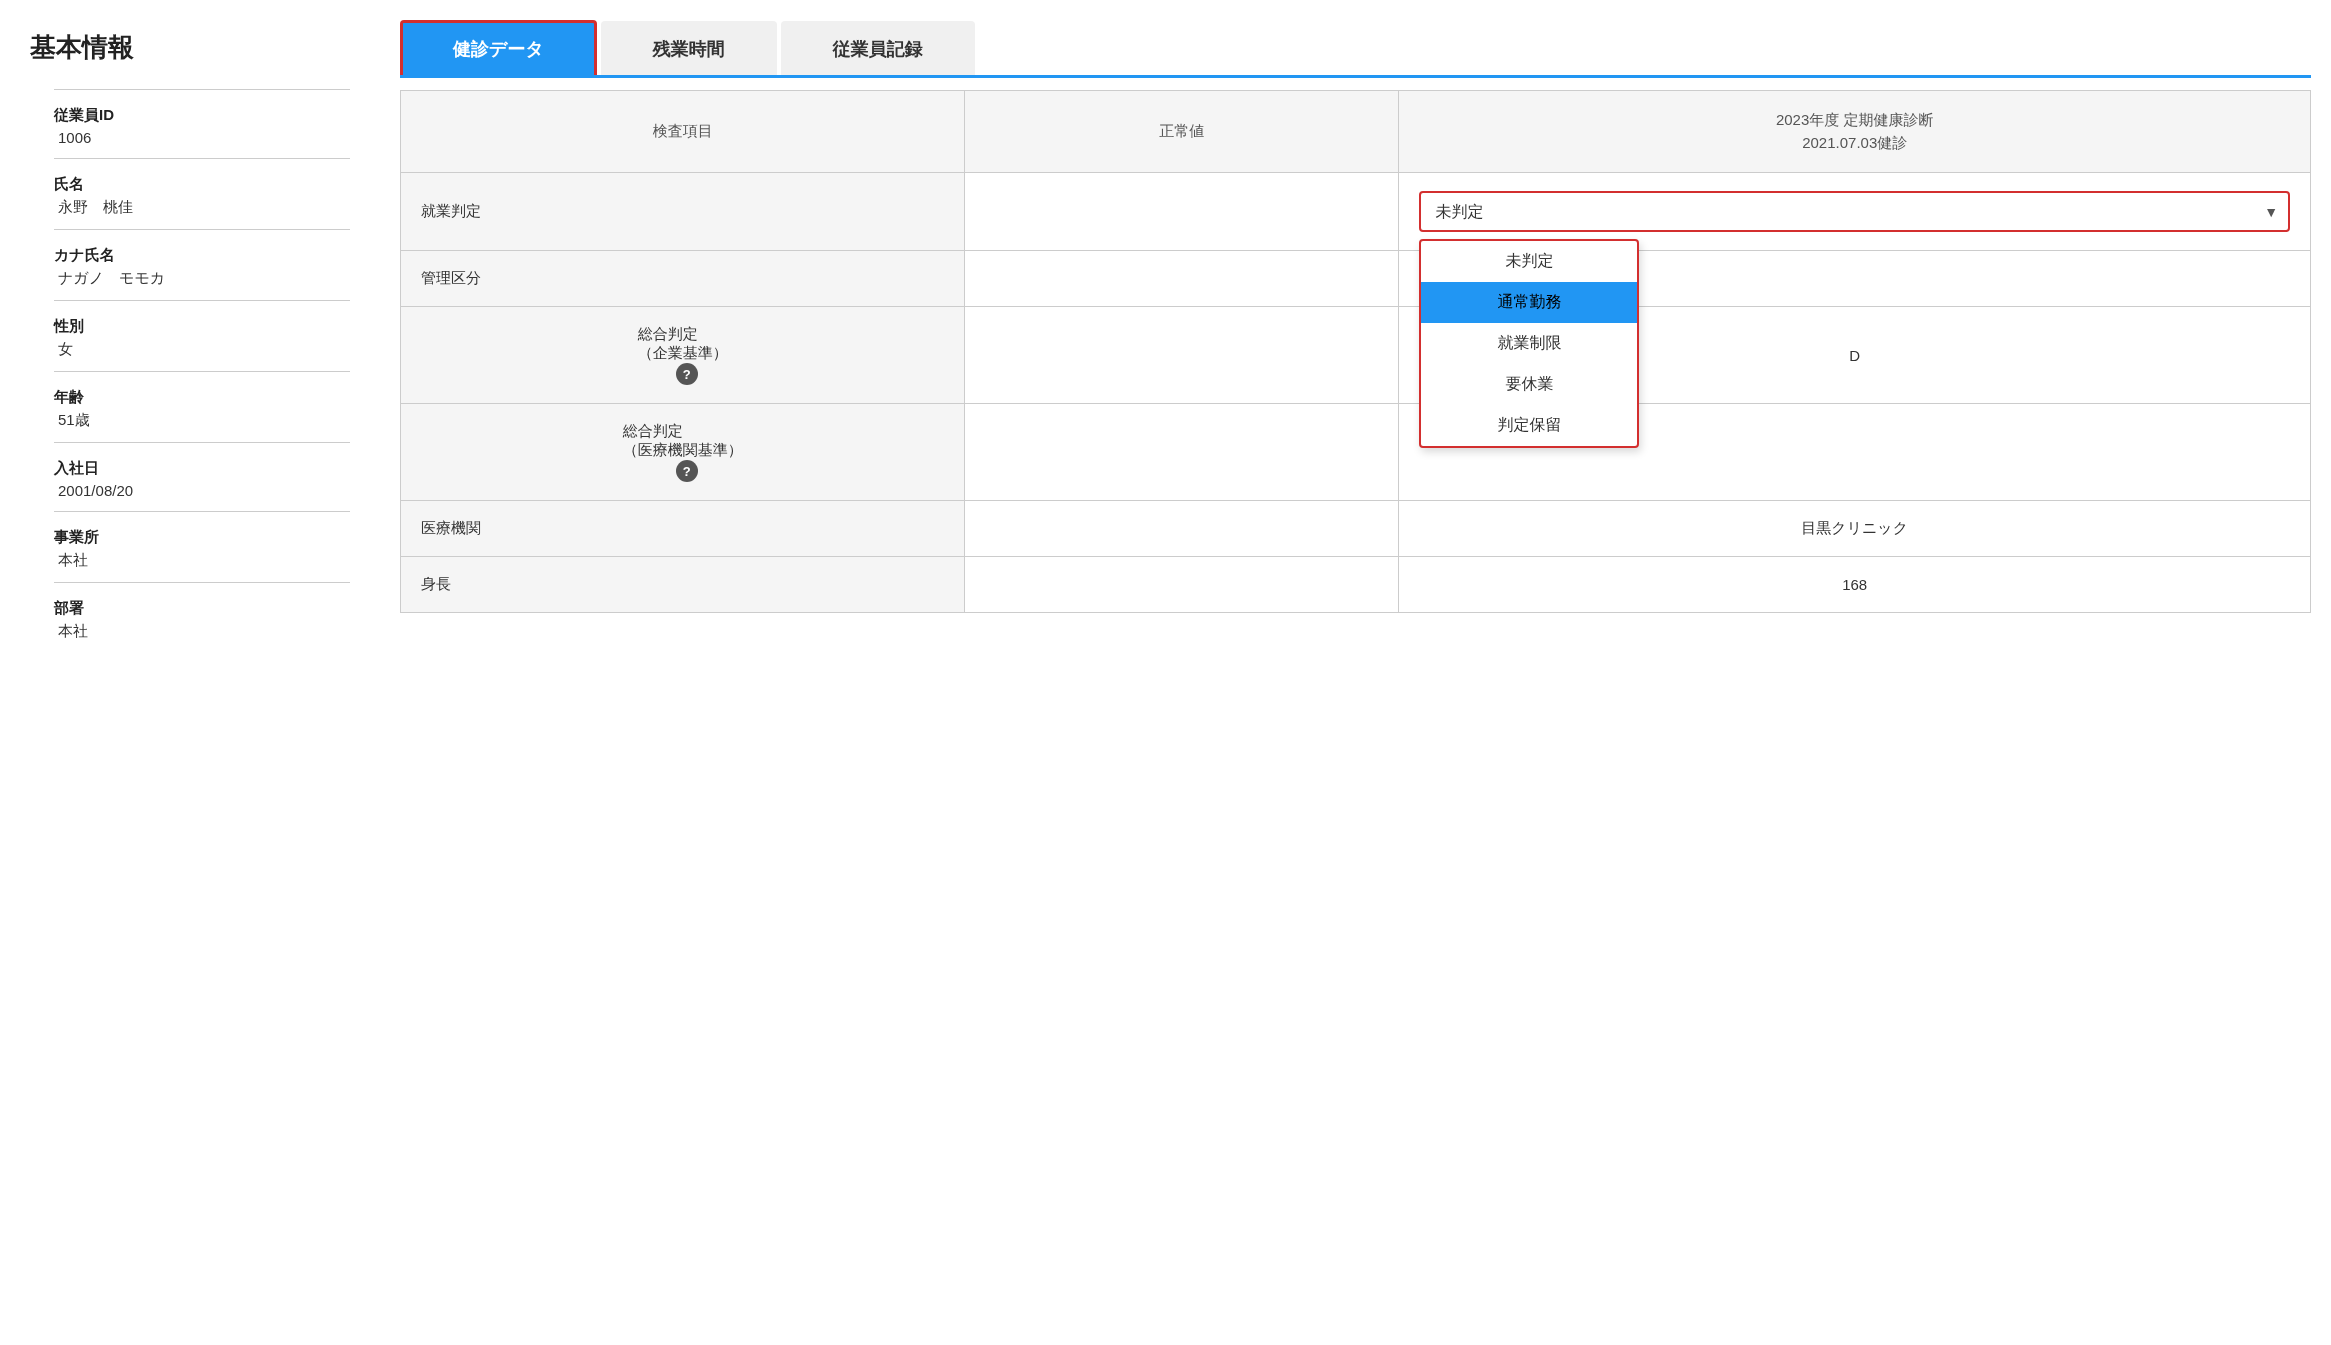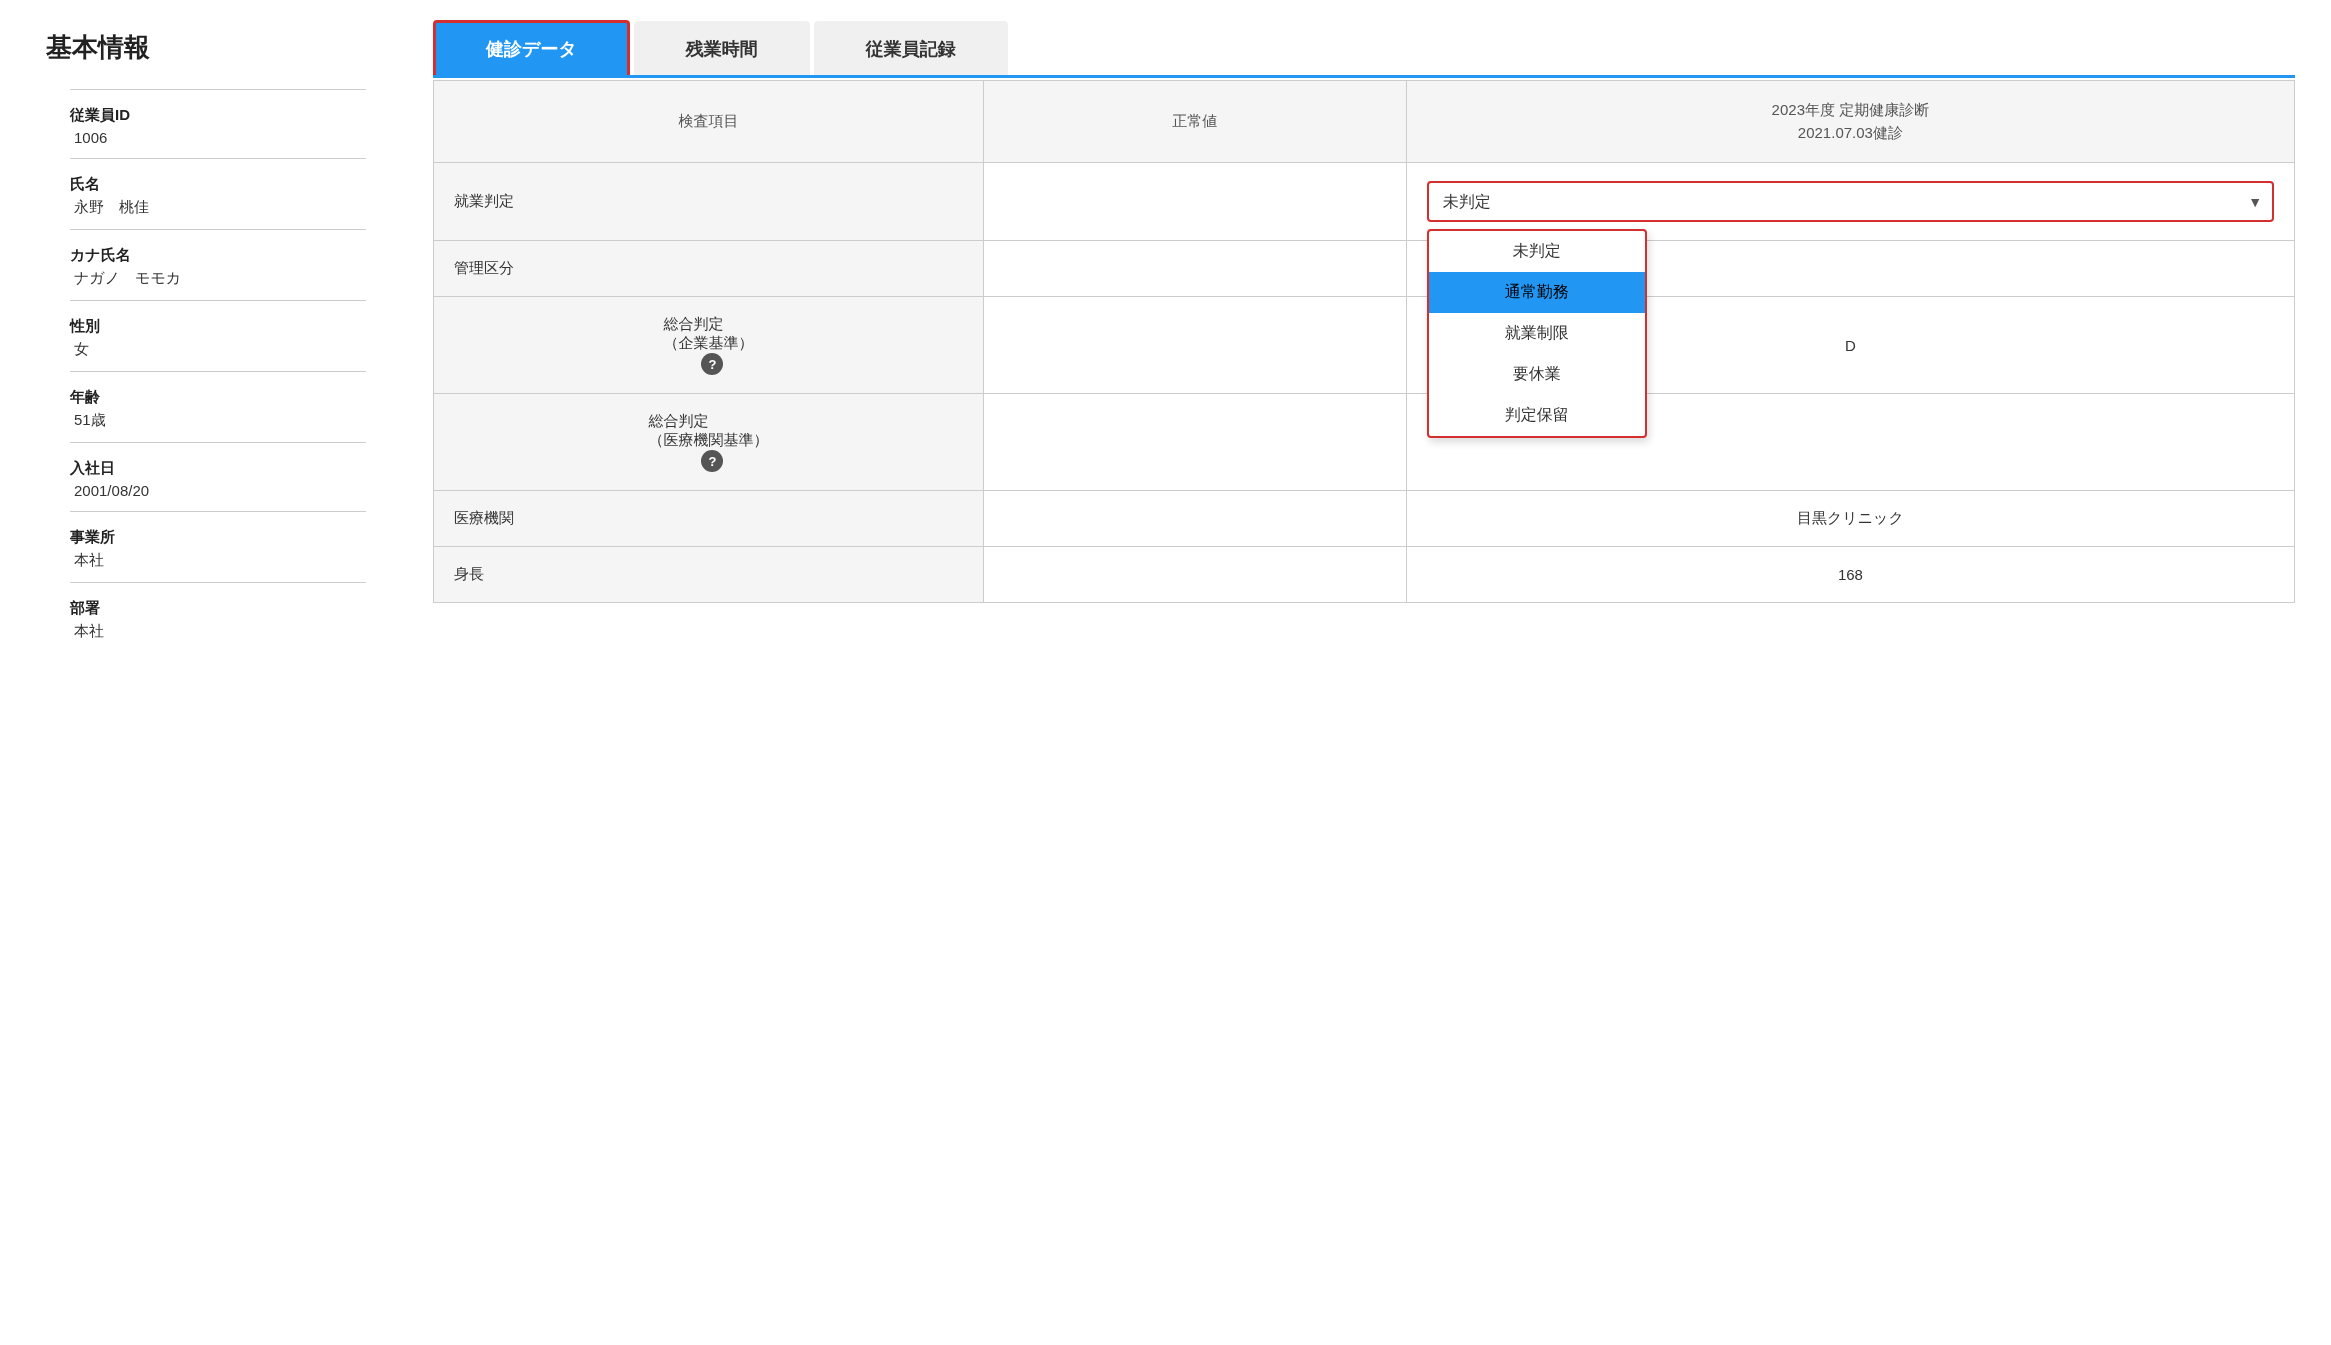--- a/index.html
+++ b/index.html
@@ -6,22 +6,21 @@
     body {
       font-family: "Meiryo", "Yu Gothic", "MS PGothic", sans-serif;
       background: #fff;
       color: #333;
       font-size: 15px;
     }
     .container {
       display: flex;
       width: 2331px;
       min-height: 1345px;
-      padding: 20px 16px;
-      gap: 17px;
+      padding: 20px 0;
     }
 
     
     .sidebar {
       width: 380px;
       min-width: 380px;
       padding: 10px 30px;
       background: #fff;
     }
     .sidebar-title {
@@ -77,21 +76,21 @@
       background: #2196F3;
       color: #fff;
       border: 3px solid #d32f2f;
       border-bottom: none;
     }
 
     
     .data-table {
       width: 100%;
       border-collapse: collapse;
-      margin-top: 2px;
+      margin-top: 12px;
       table-layout: fixed;
     }
     .data-table th, .data-table td {
       border: 1px solid #ccc;
       padding: 18px 20px;
       vertical-align: middle;
       font-size: 15px;
     }
     .data-table thead tr {
       background: #f5f5f5;

